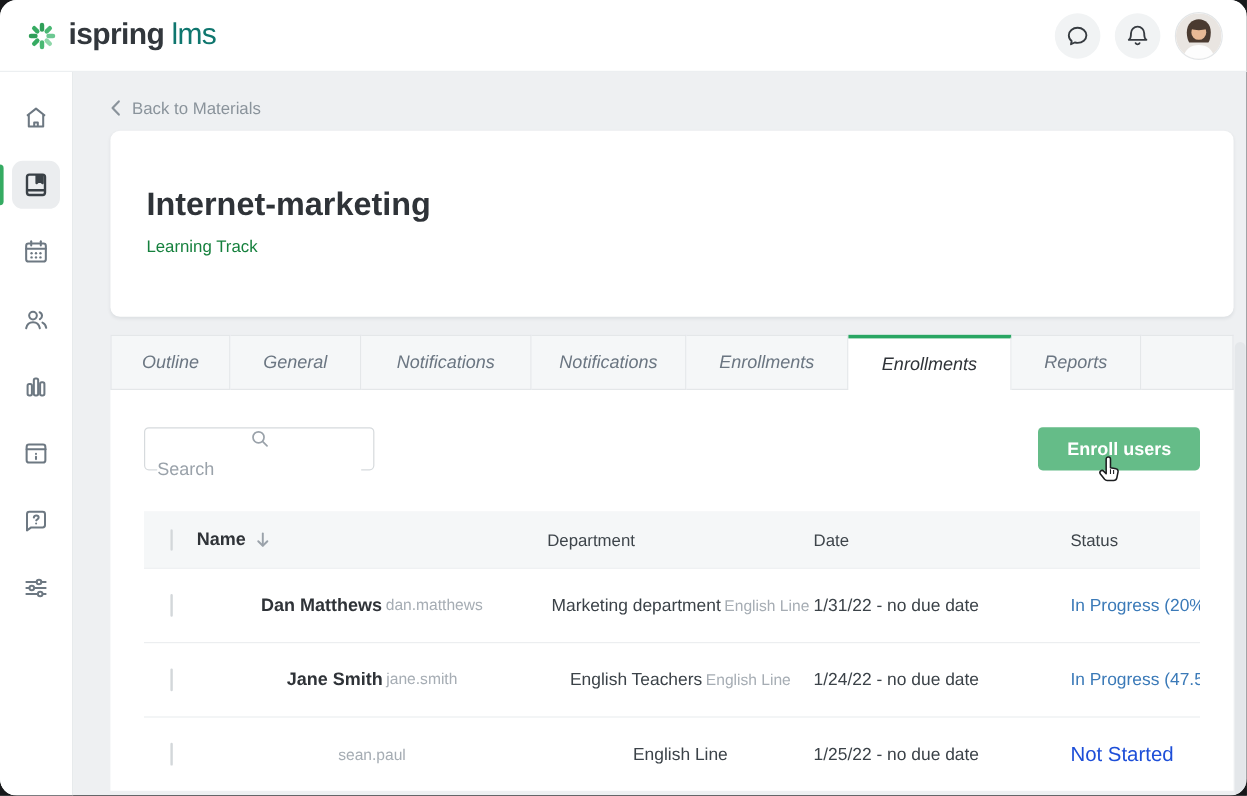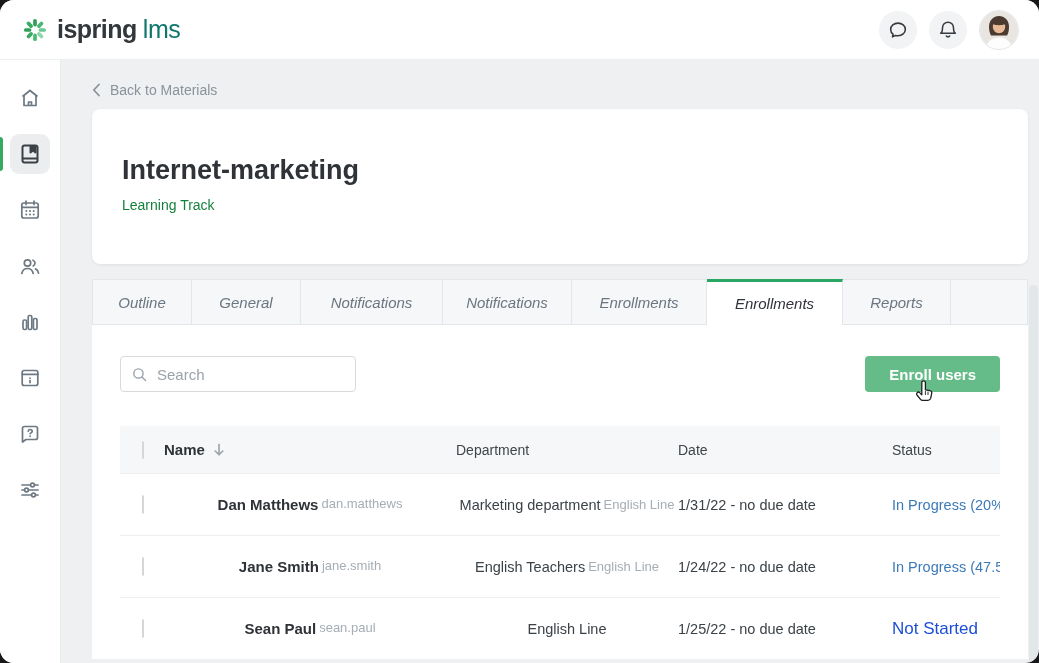--- a/index.html
+++ b/index.html
@@ -36,21 +36,21 @@
   .tabs { margin-top:15px; display:flex; height:46px; }
   .tab { display:flex; align-items:center; justify-content:center; font-size:15px; color:#6b7682; background:#f5f7f8; border-top:1px solid #e4e7e9; border-right:1px solid #e4e7e9; border-bottom:1px solid #e4e7e9; cursor:pointer; flex:none;font-style:italic; }
   .tab:first-child { border-left:1px solid #e4e7e9; }
   .tab.active { background:#fff; color:#2f3338; border-top:3px solid #29a663; border-bottom:none; }
   .tab-fill { flex:1; background:#f5f7f8; border-top:1px solid #e4e7e9; border-right:1px solid #e4e7e9; border-bottom:1px solid #e4e7e9; }
   .w-outline{width:100px}.w-general{width:109px}.w-notif{width:142px}.w-avail{width:129px}.w-compl{width:135px}.w-enroll{width:136px}.w-reports{width:108px}
 
   
   .panel { background:#fff; height:334px; padding:0 28px; }
   .toolbar { padding-top:31px; display:flex; justify-content:space-between; align-items:center; }
-  .search-box { width:236px; height:36px; border:1px solid #d6dadd; border-radius:4px; display:flex; align-items:center; padding:0 10px; gap:9px; background:#fff; }
+  .search-box { width:192px; height:36px; border:1px solid #d6dadd; border-radius:4px; display:flex; align-items:center; padding:0 10px; gap:9px; background:#fff;flex-direction:column; }
   .search-box input { border:none; outline:none; font-size:15px; color:#33383d; width:100%; font-family:"Liberation Sans",sans-serif; }
   .search-box input::placeholder { color:#9aa2aa; }
   .toolbar-buttons { display:flex; gap:10px; }
   .btn { height:36px; border-radius:4px; font-size:15px; display:flex; align-items:center; justify-content:center; cursor:pointer; font-family:"Liberation Sans",sans-serif; }
   .btn-secondary { background:#fff; border:1px solid #d6dadd; color:#33383d; padding:0 18px; }
   .btn-primary { background:#65bc88; border:none; color:#fff; font-weight:700; padding:0 24px; position:relative; }
 
   
   .table { margin-top:34px; }
   .t-row { display:grid; grid-template-columns:22px 292px 222px 214px 1fr; padding-left:22px; align-items:center; }
@@ -312,21 +312,20 @@
               <span class="dept-line">English Teachers</span>
               <span class="sub-line">English Line</span>
             </div>
             <div class="date-cell">1/24/22 - no due date</div>
             <div class="status-link">In Progress (47.5%…</div>
           </div>
 
           <div class="t-row t-body-row">
             <div><span class="checkbox"></span></div>
             <div class="cell-stack">
-              <span class="primary-line">Sean Paul</span>
               <span class="sub-line">sean.paul</span>
             </div>
             <div class="cell-stack">
               <span class="dept-line">English Line</span>
 
             </div>
             <div class="date-cell">1/25/22 - no due date</div>
             <div class="status-plain">Not Started</div>
           </div>
         </div>

